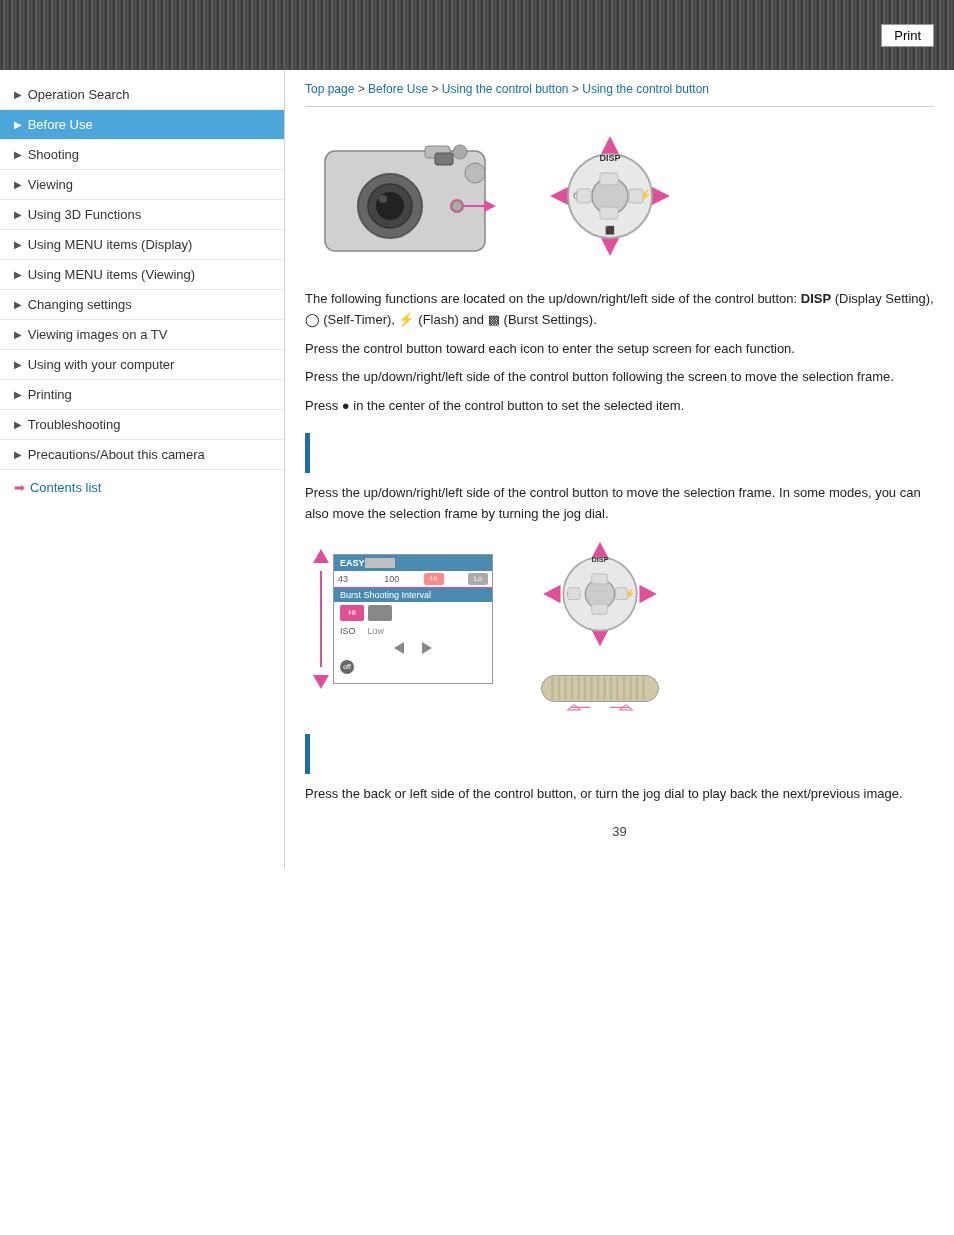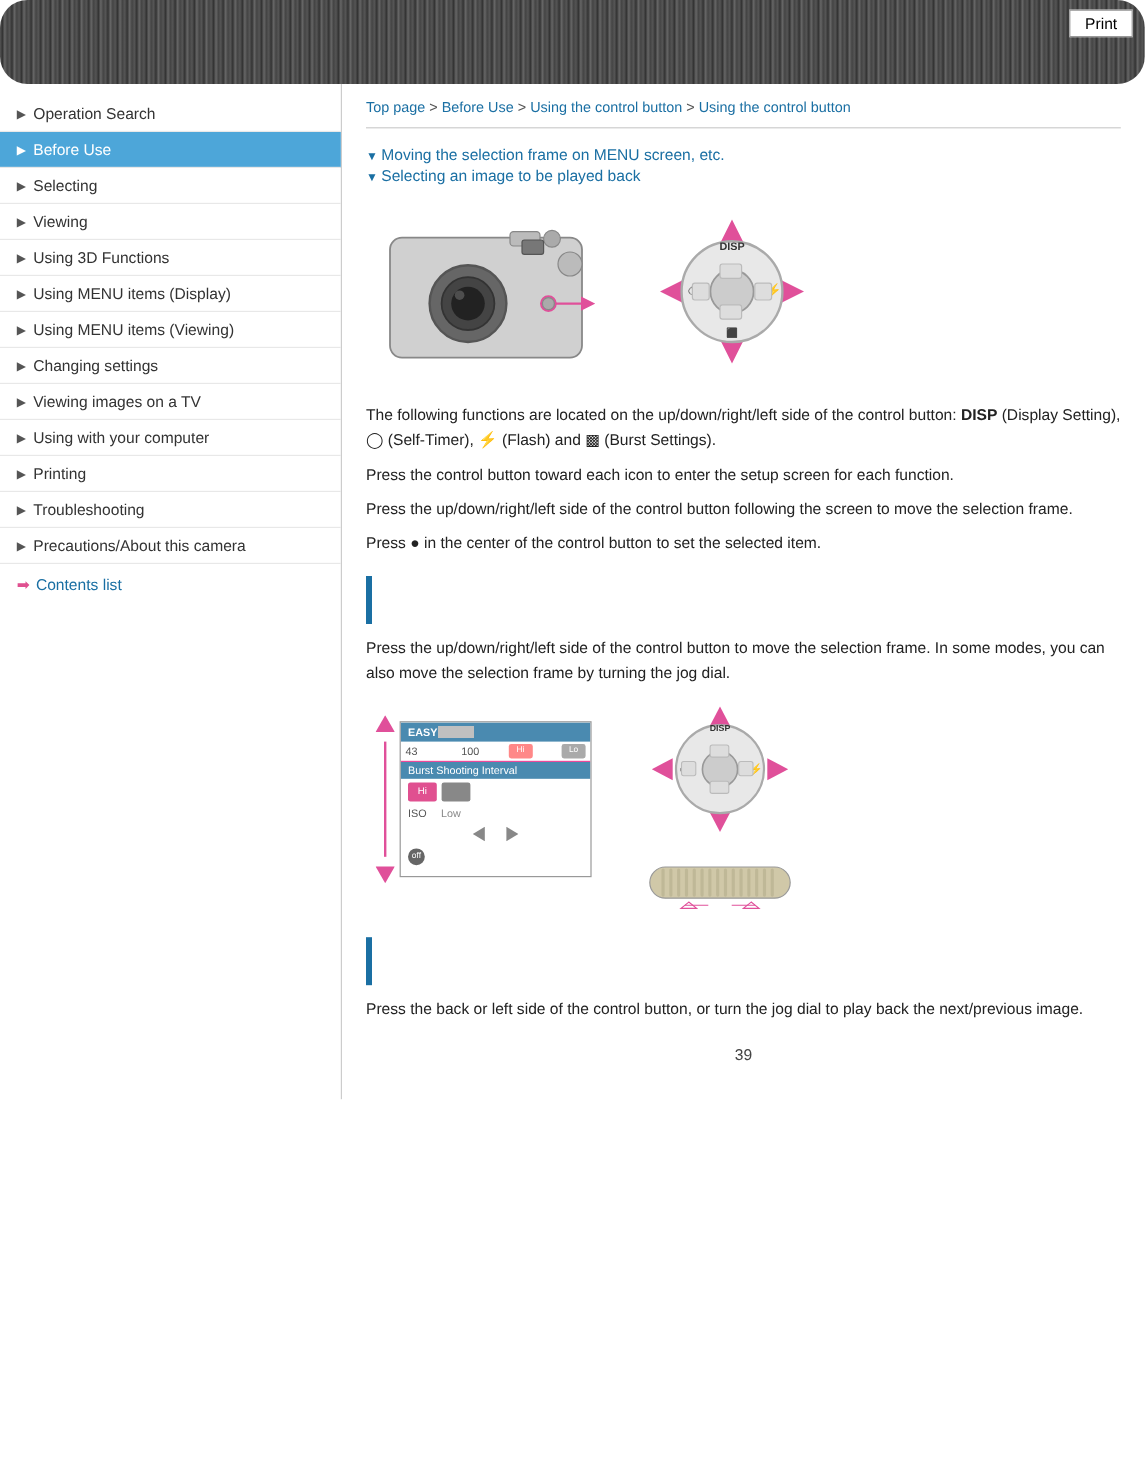--- a/index.html
+++ b/index.html
@@ -8,24 +8,23 @@
     
     .header-bar {
       width: 100%;
       height: 70px;
       background: repeating-linear-gradient(
         90deg,
         #555 0px, #333 2px, #666 4px, #444 6px, #555 8px
       );
       position: relative;
       display: flex;
-      align-items: flex-start;
+      align-items: center;
       justify-content: flex-end;
-      padding: 8px 10px;
-      border-radius: 23px;
+      padding: 8px 20px;
     }
     .print-button {
       background: #fff;
       border: 1px solid #999;
       padding: 3px 12px;
       font-size: 13px;
       cursor: pointer;
     }
 
     .main-layout {
@@ -173,21 +172,21 @@
     <div class="sidebar-item">
       <span class="arrow">▶</span>
       <span>Operation Search</span>
     </div>
     <div class="sidebar-item active">
       <span class="arrow">▶</span>
       <span>Before Use</span>
     </div>
     <div class="sidebar-item">
       <span class="arrow">▶</span>
-      <span>Selecting</span>
+      <span>Shooting</span>
     </div>
     <div class="sidebar-item">
       <span class="arrow">▶</span>
       <span>Viewing</span>
     </div>
     <div class="sidebar-item">
       <span class="arrow">▶</span>
       <span>Using 3D Functions</span>
     </div>
     <div class="sidebar-item">
@@ -233,24 +232,20 @@
     <div class="breadcrumb">
       <a>Top page</a>
       <span> &gt; </span>
       <a>Before Use</a>
       <span> &gt; </span>
       <a>Using the control button</a>
       <span> &gt; </span>
       <a>Using the control button</a>
     </div>
 
-    <div class="nav-links">
-      <a>Moving the selection frame on MENU screen, etc.</a>
-      <a>Selecting an image to be played back</a>
-    </div>
 
     <div class="diagrams-row">
 
       <svg class="camera-diagram" viewBox="0 0 220 150" xmlns="http://www.w3.org/2000/svg">
 
         <rect x="20" y="30" width="160" height="100" rx="10" ry="10" fill="#d0d0d0" stroke="#888" stroke-width="1.5"></rect>
 
         <circle cx="85" cy="85" r="32" fill="#666" stroke="#555" stroke-width="2"></circle>
         <circle cx="85" cy="85" r="22" fill="#444" stroke="#333" stroke-width="1.5"></circle>
         <circle cx="85" cy="85" r="14" fill="#222"></circle>

